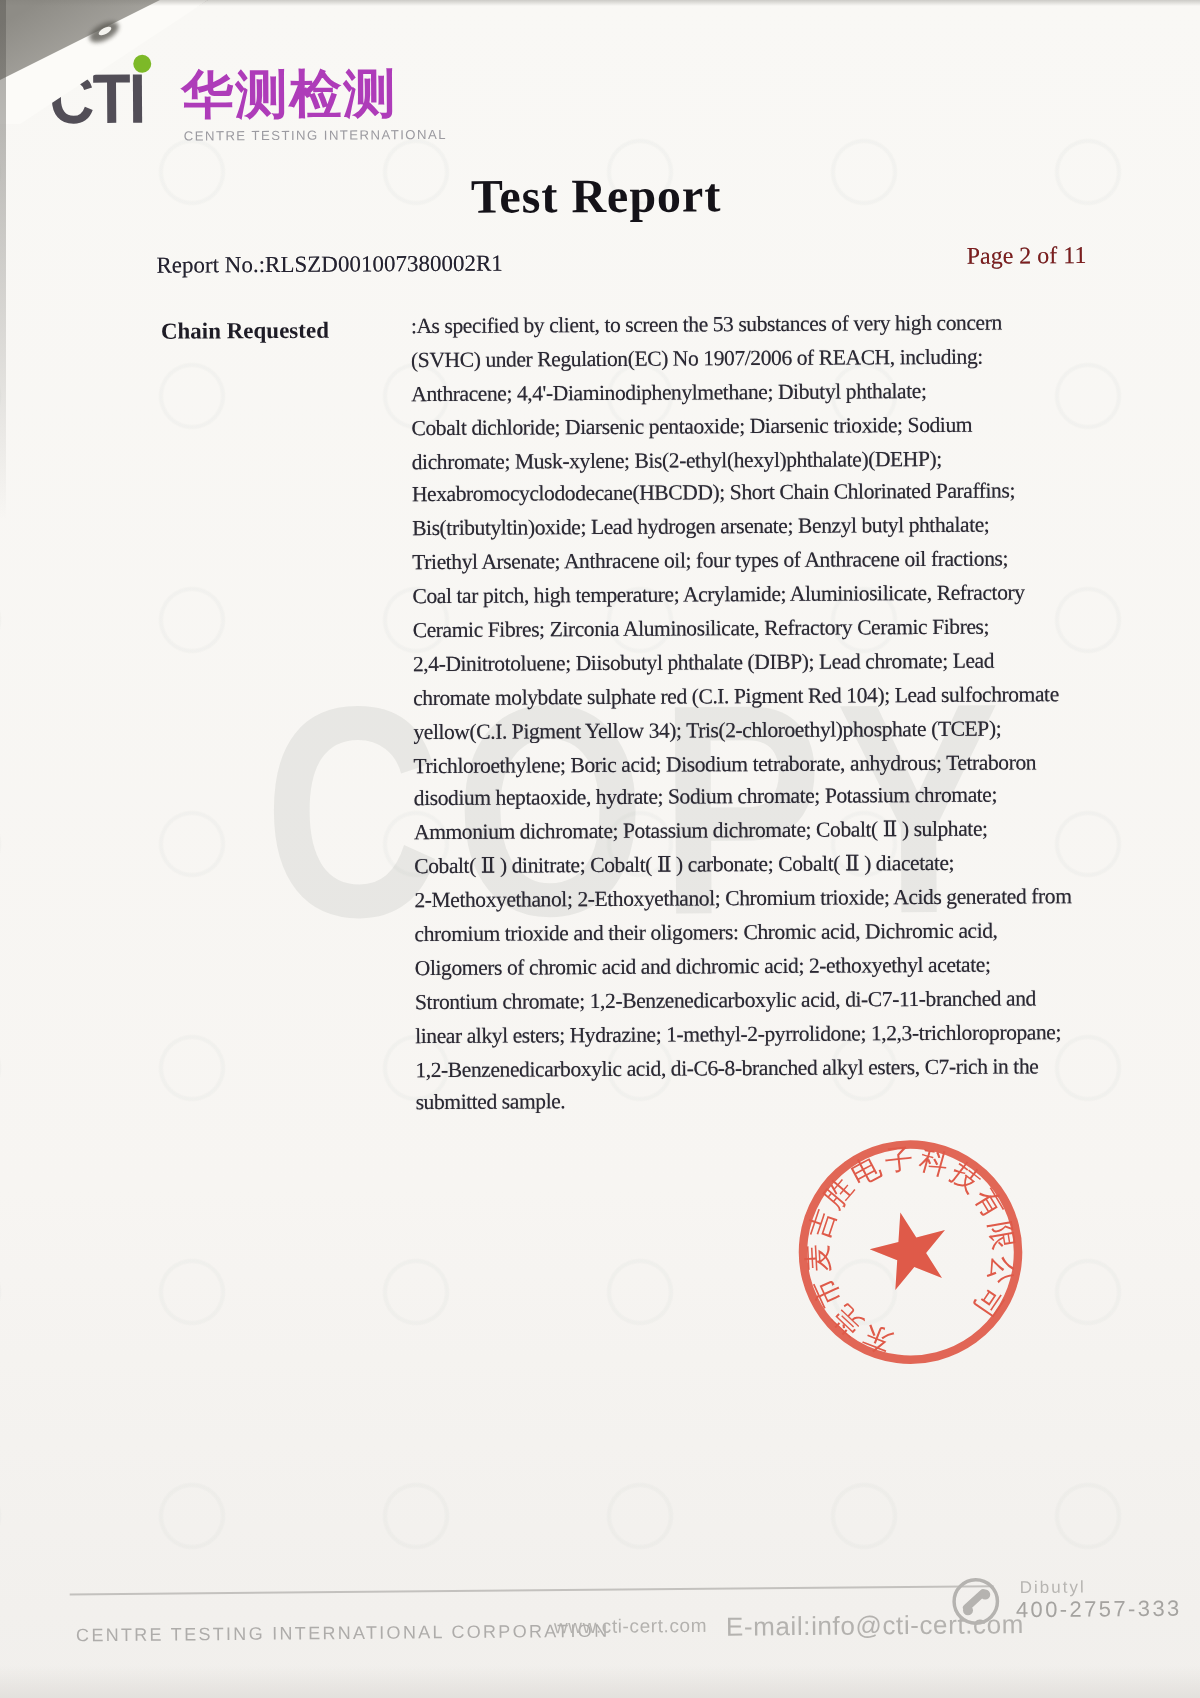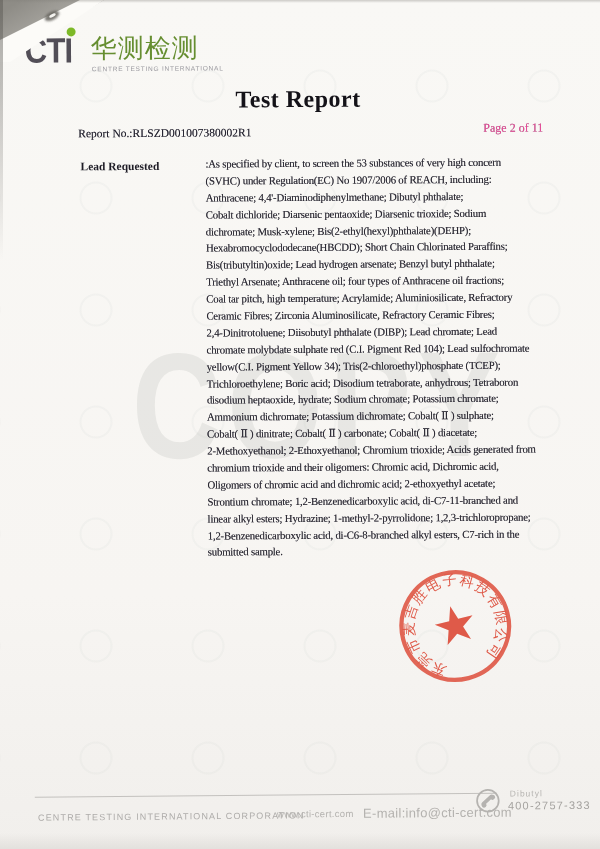--- a/index.html
+++ b/index.html
@@ -25,32 +25,32 @@
   .staple-glint{position:absolute;left:49px;top:14px;width:7px;height:3px;background:#f4f3ef;border-radius:50%;transform:rotate(-28deg);}
   .bottom-band{position:absolute;left:0;bottom:0;width:100%;height:16px;background:linear-gradient(rgba(210,207,202,0),rgba(210,207,202,.45));}
 
   .doc{position:absolute;inset:0;transform:rotate(-0.35deg);transform-origin:300px 420px;}
 
   
   .logo-acronym{position:absolute;left:27px;top:31px;color:#524e57;
     font-family:"Liberation Sans",sans-serif;font-weight:bold;font-size:35px;line-height:1;
     letter-spacing:-1px;transform:scale(.89,1);transform-origin:left top;}
   .logo-dot{position:absolute;left:69px;top:26px;width:9px;height:9px;border-radius:50%;background:#7db928;}
-  .logo-cn{position:absolute;left:93px;top:34px;font-size:26px;line-height:1;color:#4d7c0f;
-    font-family:"DejaVu Sans",sans-serif;letter-spacing:1px;font-weight:normal;opacity:.85;text-align:center;}
+  .logo-cn{position:absolute;left:93px;top:34px;font-size:26px;line-height:1;color:#a21caf;
+    font-family:"DejaVu Sans",sans-serif;letter-spacing:1px;font-weight:bold;opacity:.85;text-align:center;}
   .logo-tagline{position:absolute;left:94px;top:64px;font-size:6.6px;color:#9b9aa0;
     font-family:"Liberation Sans",sans-serif;letter-spacing:.72px;white-space:nowrap;}
 
   .title{position:absolute;left:0;top:86px;width:100%;text-align:center;
     font-size:24px;font-weight:bold;color:#141218;letter-spacing:.5px;}
 
   .report-row{position:absolute;left:80px;top:122px;width:465px;}
   .report-no{position:absolute;left:0;top:4px;font-size:11.5px;color:#242230;white-space:nowrap;
     text-shadow:0 0 .3px rgba(20,20,30,.5);}
-  .page-indicator{position:absolute;right:0;top:0;font-size:12px;color:#ec4899;white-space:nowrap;
+  .page-indicator{position:absolute;right:0;top:0;font-size:12px;color:#7f1d1d;white-space:nowrap;
     text-shadow:0 0 .3px rgba(20,20,30,.5);}
 
   .section-label{position:absolute;left:82px;top:159px;font-size:11.5px;font-weight:bold;color:#1e1c26;white-space:nowrap;}
 
   .body-lines{position:absolute;left:207px;top:155px;width:350px;}
   .line{white-space:nowrap;font-size:10.8px;letter-spacing:-.22px;line-height:16.9px;height:16.9px;
     color:#2b2933;text-shadow:0 0 .35px rgba(25,25,40,.55);}
 
   .watermark{position:absolute;left:132px;top:330px;z-index:0;
     font-family:"Liberation Sans",sans-serif;font-weight:bold;font-size:150px;line-height:1;
@@ -89,21 +89,21 @@
       <div class="logo-tagline">CENTRE TESTING INTERNATIONAL</div>
     </div>
 
     <div class="title">Test Report</div>
 
     <div class="report-row">
       <div class="report-no">Report No.:RLSZD001007380002R1</div>
       <div class="page-indicator">Page 2 of 11</div>
     </div>
 
-    <div class="section-label">Lead Requested</div>
+    <div class="section-label">Chain Requested</div>
 
     <div class="body-lines">
       <div class="line">:As specified by client, to screen the 53 substances of very high concern</div>
       <div class="line">(SVHC) under Regulation(EC) No 1907/2006 of REACH, including:</div>
       <div class="line">Anthracene; 4,4'-Diaminodiphenylmethane; Dibutyl phthalate;</div>
       <div class="line">Cobalt dichloride; Diarsenic pentaoxide; Diarsenic trioxide; Sodium</div>
       <div class="line">dichromate; Musk-xylene; Bis(2-ethyl(hexyl)phthalate)(DEHP);</div>
       <div class="line">Hexabromocyclododecane(HBCDD); Short Chain Chlorinated Paraffins;</div>
       <div class="line">Bis(tributyltin)oxide; Lead hydrogen arsenate; Benzyl butyl phthalate;</div>
       <div class="line">Triethyl Arsenate; Anthracene oil; four types of Anthracene oil fractions;</div>

